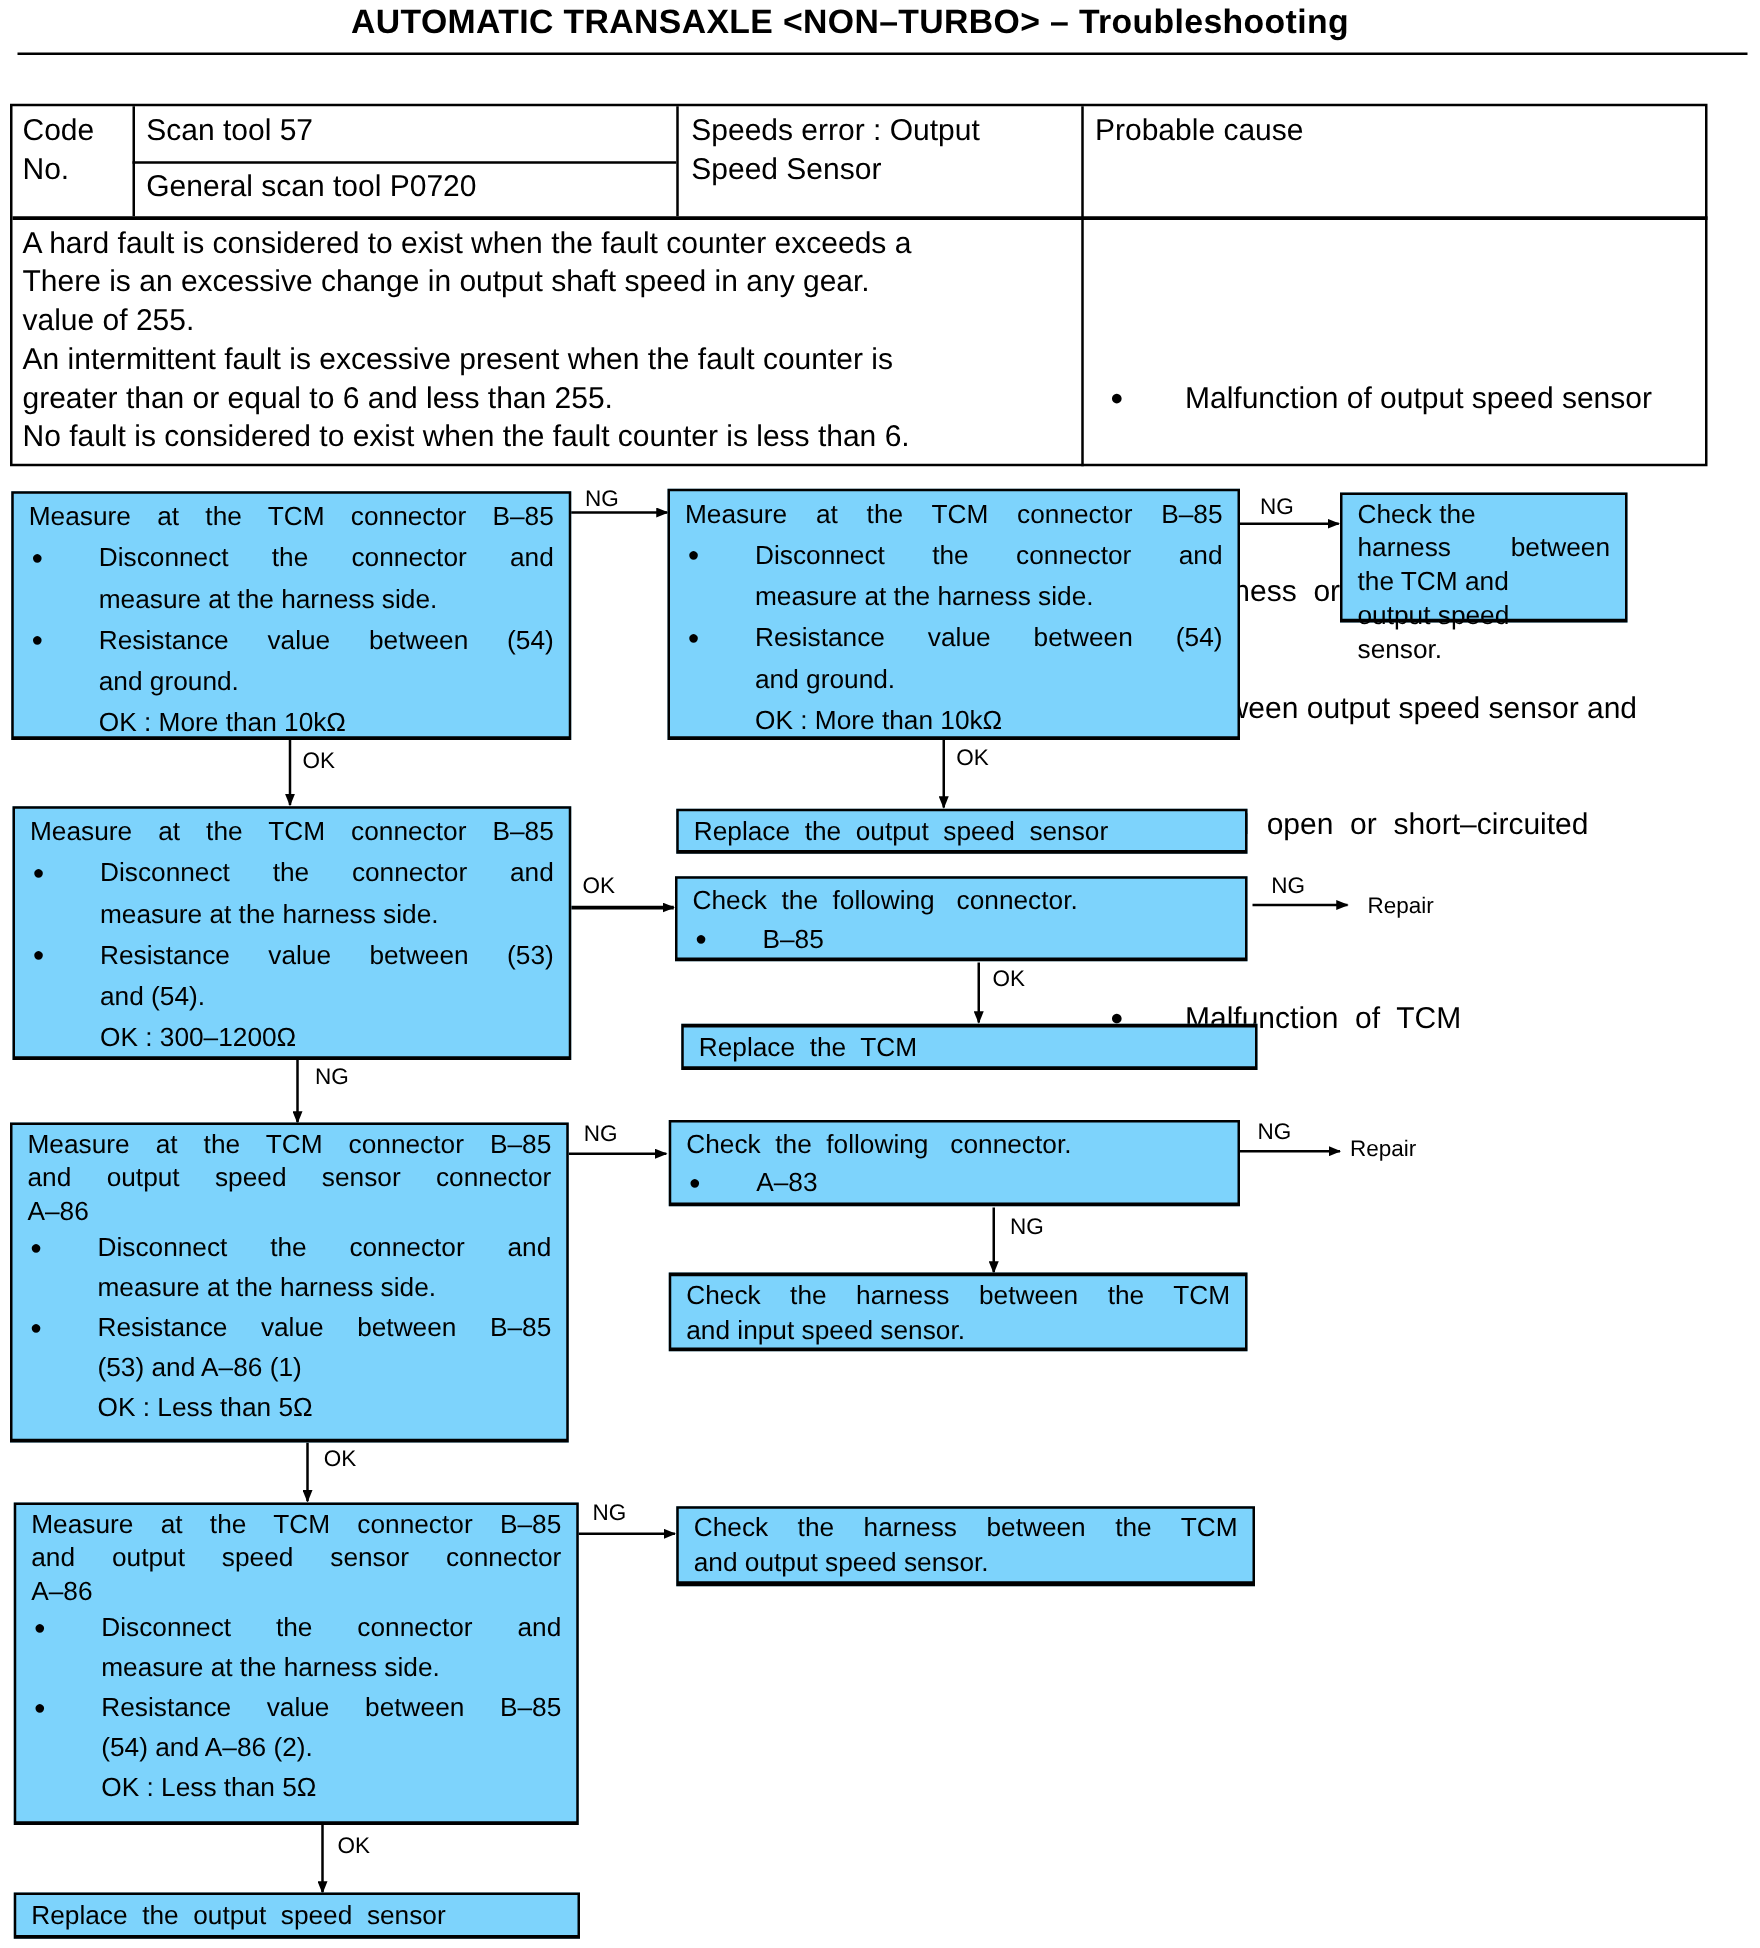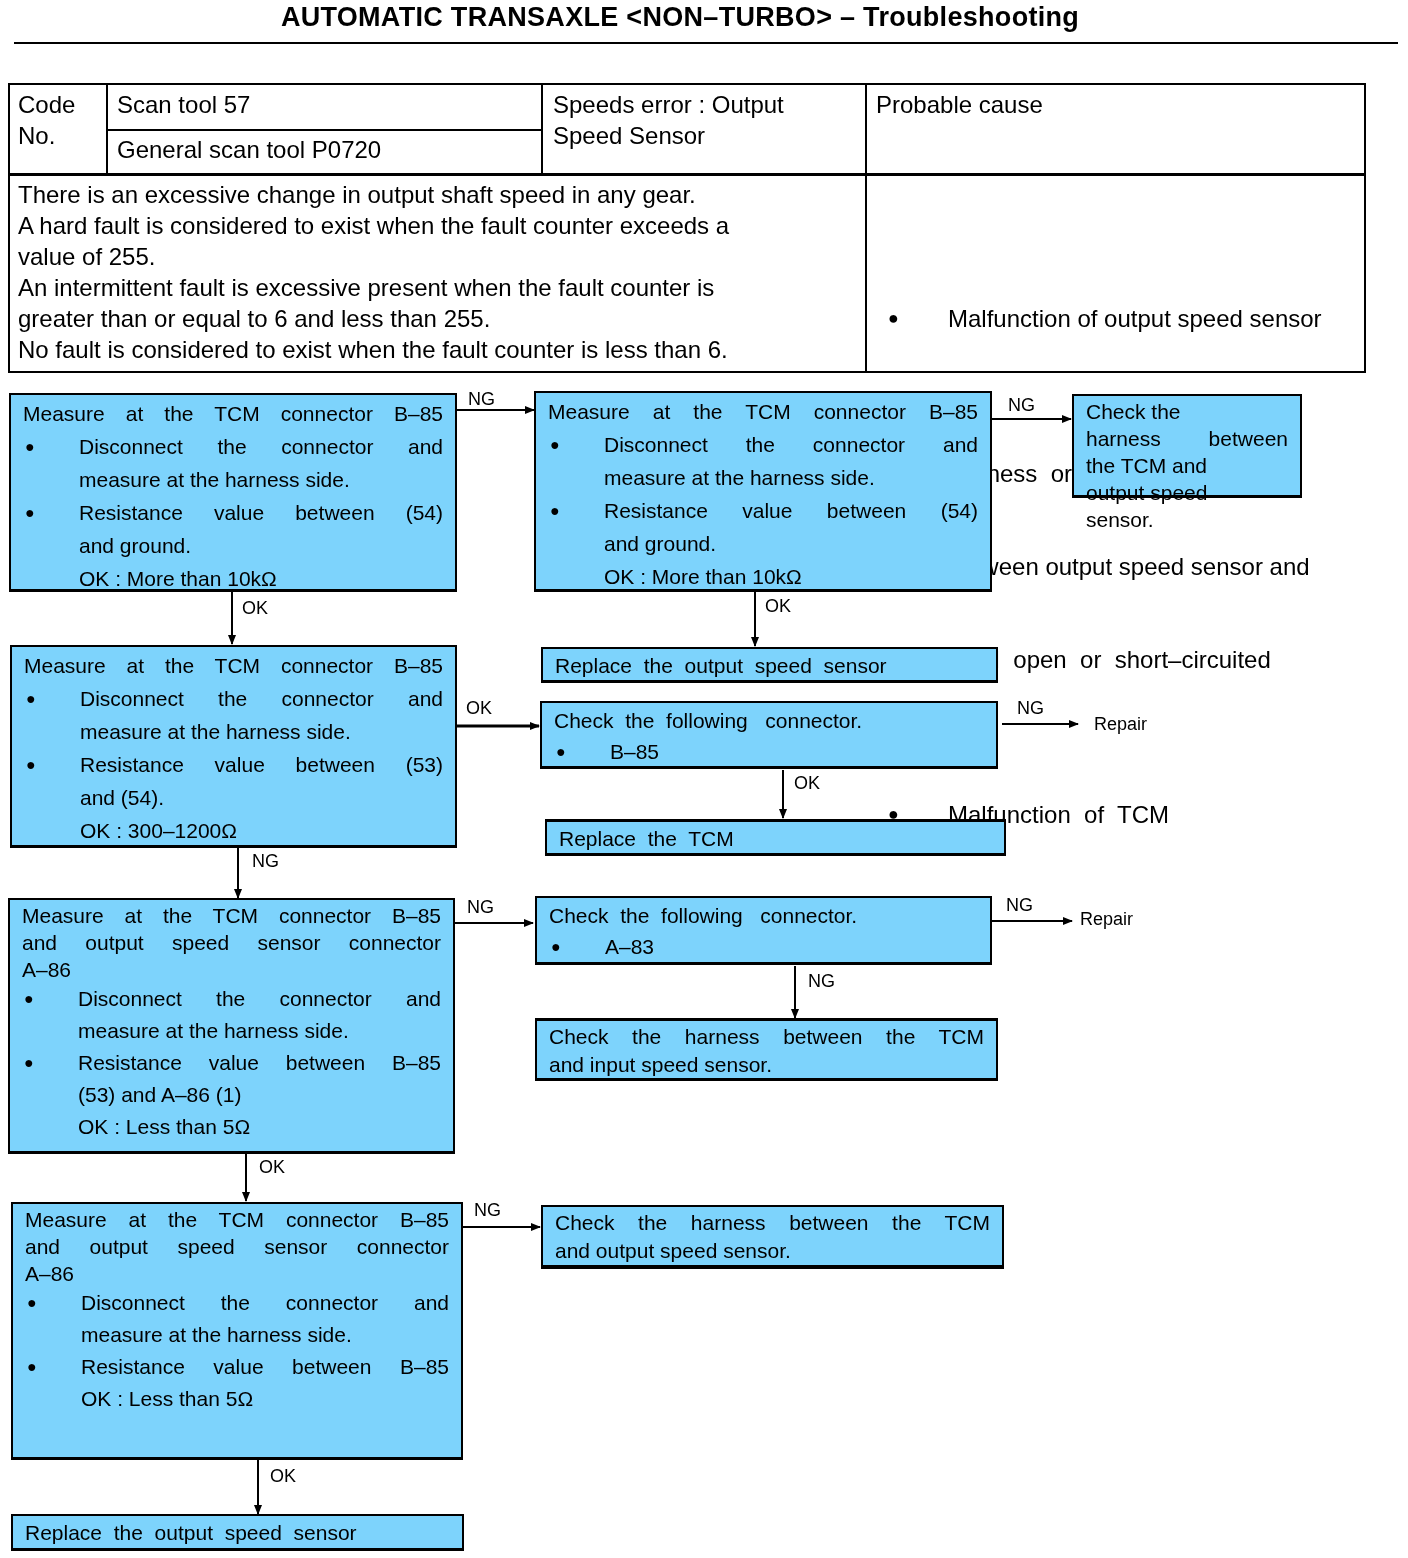--- a/index.html
+++ b/index.html
@@ -52,22 +52,22 @@
   </div>
   <div class="cell" style="left:107px; top:4px;">Scan tool 57</div>
   <div class="cell" style="left:107px; top:49px;">General scan tool P0720</div>
   <div class="cell" style="left:543px; top:4px;">
     <div>Speeds error : Output</div>
     <div>Speed Sensor</div>
   </div>
   <div class="cell" style="left:866px; top:4px;">Probable cause</div>
 
   <div class="cell" style="left:8px; top:94px;">
+    <div>A hard fault is considered to exist when the fault counter exceeds a</div>
     <div>There is an excessive change in output shaft speed in any gear.</div>
-    <div>A hard fault is considered to exist when the fault counter exceeds a</div>
     <div>value of 255.</div>
     <div>An intermittent fault is excessive present when the fault counter is</div>
     <div>greater than or equal to 6 and less than 255.</div>
     <div>No fault is considered to exist when the fault counter is less than 6.</div>
   </div>
 
   <div class="cell" style="left:858px; top:94px; white-space:pre;">
     <ul class="cause-list">
       <li><div>Malfunction of output speed sensor</div></li>
       <li>
@@ -228,20 +228,21 @@
   <span class="line" style="line-height:27px;">Measure at the TCM connector B–85</span>
   <span class="line" style="line-height:27px;">and  output  speed  sensor  connector</span>
   <span class="line left" style="line-height:27px;">A–86</span>
   <ul>
     <li>
       <span class="line">Disconnect  the  connector  and</span>
       <span class="line left">measure at the harness side.</span>
     </li>
     <li>
       <span class="line">Resistance  value  between  B–85</span>
+      <span class="line left">(54) and A–86 (2).</span>
     </li>
   </ul>
   <span class="ind">OK : Less than 5Ω</span>
 </div>
 
 <div class="lbl" style="left:474px; top:1200px;">NG</div>
 
 <div class="box" style="left:541px; top:1205px; width:463px; height:64px; line-height:28px; border-bottom-width:4px;">
   <span class="line">Check the harness between the TCM</span>
   <span class="line left">and output speed sensor.</span>

